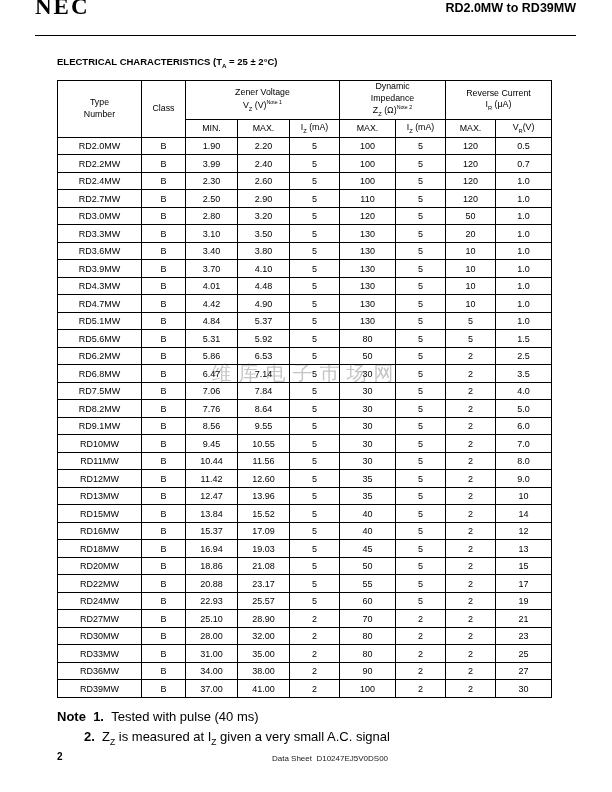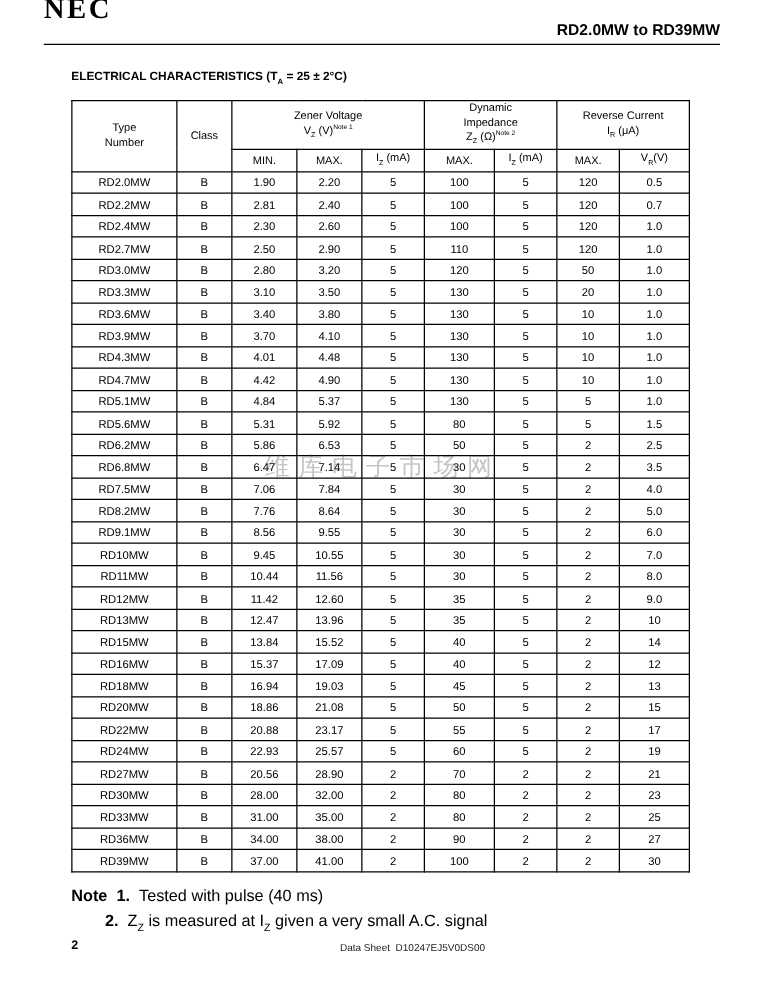--- a/index.html
+++ b/index.html
@@ -1,21 +1,21 @@
 <!DOCTYPE html>
 <html><head>
 <meta charset="utf-8">
 <style>
   html,body{margin:0;padding:0;}
   body{width:612px;height:792px;background:#fff;color:#000;font-family:"Liberation Sans",sans-serif;}
   .page{position:relative;width:612px;height:792px;background:#fff;overflow:hidden;}
 
   .header-bar{position:absolute;left:35px;top:6px;width:541px;height:28px;}
   .logo{position:absolute;left:0;bottom:14px;font-family:"Liberation Serif",serif;font-weight:bold;font-size:23px;letter-spacing:2px;}
-  .doc-title{position:absolute;right:0;bottom:3px;font-size:12.5px;font-weight:bold;}
+  .doc-title{position:absolute;right:0;bottom:19px;font-size:12.5px;font-weight:bold;}
   .header-rule{position:absolute;left:35px;top:35px;width:541px;border-top:1.3px solid #000;height:0;}
 
   .content{position:absolute;left:57px;top:56px;width:494px;}
   .section-title{font-size:9.5px;font-weight:bold;margin-bottom:11px;}
   sub{font-size:0.65em;}
   sup.note-sup{font-size:0.6em;}
 
   table{border-collapse:collapse;table-layout:fixed;width:494px;}
   th,td{border:1px solid #000;font-weight:normal;text-align:center;vertical-align:middle;padding:0;}
   thead th{font-size:8.8px;line-height:1.3;}
@@ -85,21 +85,21 @@
             <td>2.20</td>
             <td>5</td>
             <td>100</td>
             <td>5</td>
             <td>120</td>
             <td>0.5</td>
           </tr>
           <tr>
             <td>RD2.2MW</td>
             <td>B</td>
-            <td>2.81</td>
+            <td>3.99</td>
             <td>2.40</td>
             <td>5</td>
             <td>100</td>
             <td>5</td>
             <td>120</td>
             <td>0.7</td>
           </tr>
           <tr>
             <td>RD2.4MW</td>
             <td>B</td>
@@ -371,21 +371,21 @@
             <td>25.57</td>
             <td>5</td>
             <td>60</td>
             <td>5</td>
             <td>2</td>
             <td>19</td>
           </tr>
           <tr>
             <td>RD27MW</td>
             <td>B</td>
-            <td>20.56</td>
+            <td>25.10</td>
             <td>28.90</td>
             <td>2</td>
             <td>70</td>
             <td>2</td>
             <td>2</td>
             <td>21</td>
           </tr>
           <tr>
             <td>RD30MW</td>
             <td>B</td>

